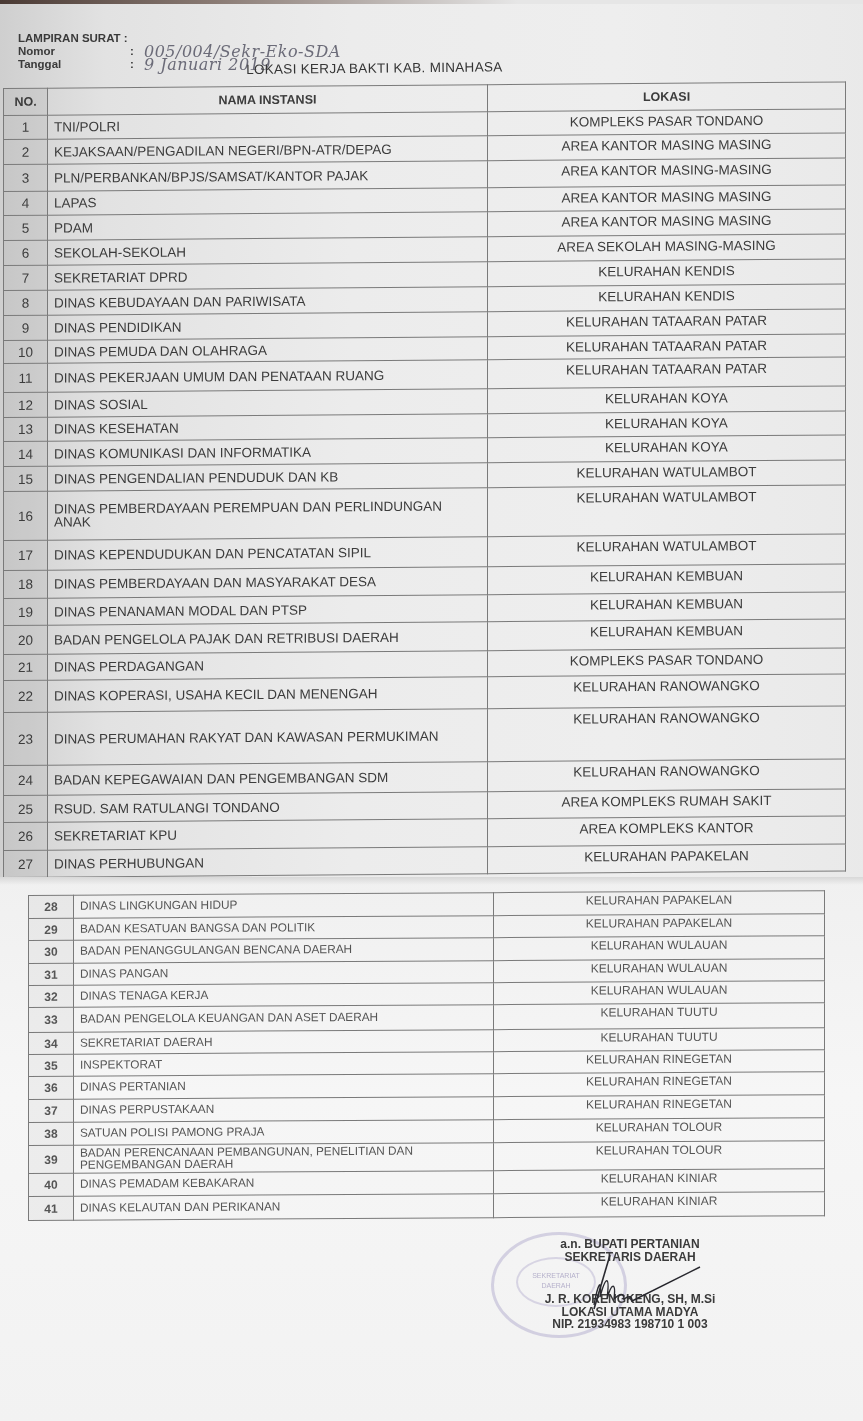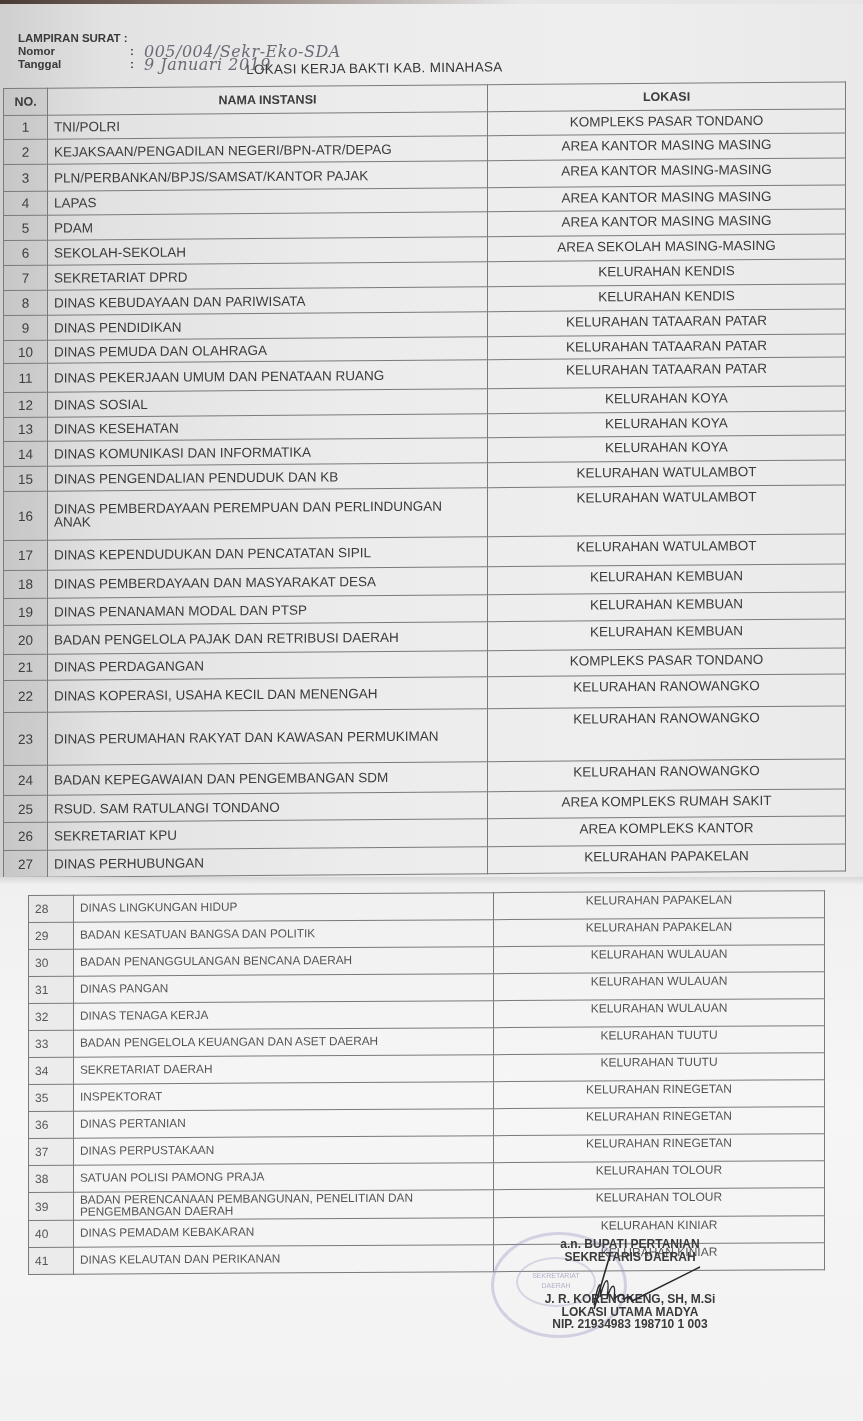--- a/index.html
+++ b/index.html
@@ -49,21 +49,21 @@
   table.grid td, table.grid th {
     border: 1px solid #7a7a7a; padding: 0 6px; overflow: hidden;
     text-transform: uppercase;
   }
   #table-top { left: 3px; top: 88px; width: 842px; font-size: 13.5px; transform: skewY(-0.45deg); transform-origin: left top; }
   #table-top th { font-size: 12.5px; font-weight: bold; height: 26px; }
   #table-top td.no, #table-top th.no { background: rgba(160,160,160,0.18); text-align: center; padding: 0; }
   #table-top td.name { line-height: 13px; }
   #table-top td.loc { text-align: center; font-size: 13.5px; vertical-align: top; padding-top: 3px; }
   #table-bottom { left: 28px; top: 895px; width: 796px; font-size: 12px; color: #555; transform: skewY(-0.35deg); transform-origin: left top; }
-  #table-bottom td.no { padding: 6px; background: rgba(170,170,170,0.12); }
+  #table-bottom td.no { text-align: center; padding: 0; background: rgba(170,170,170,0.12); font-weight: bold; }
   #table-bottom td.name { line-height: 11.5px; font-size: 11.8px; }
   #table-bottom td.loc { text-align: center; font-size: 12px; vertical-align: top; padding-top: 1px; }
   .stamp {
     position: absolute; left: 491px; top: 1232px; width: 130px; height: 100px;
     border: 3px solid rgba(150,140,190,0.35); border-radius: 50%;
   }
   .stamp-inner {
     position: absolute; left: 22px; top: 22px; width: 80px; height: 50px;
     border: 2px solid rgba(150,140,190,0.3); border-radius: 50%;
     font-size: 7px; color: rgba(130,120,170,0.55); text-align: center; line-height: 10px; padding-top: 12px; box-sizing: border-box;

